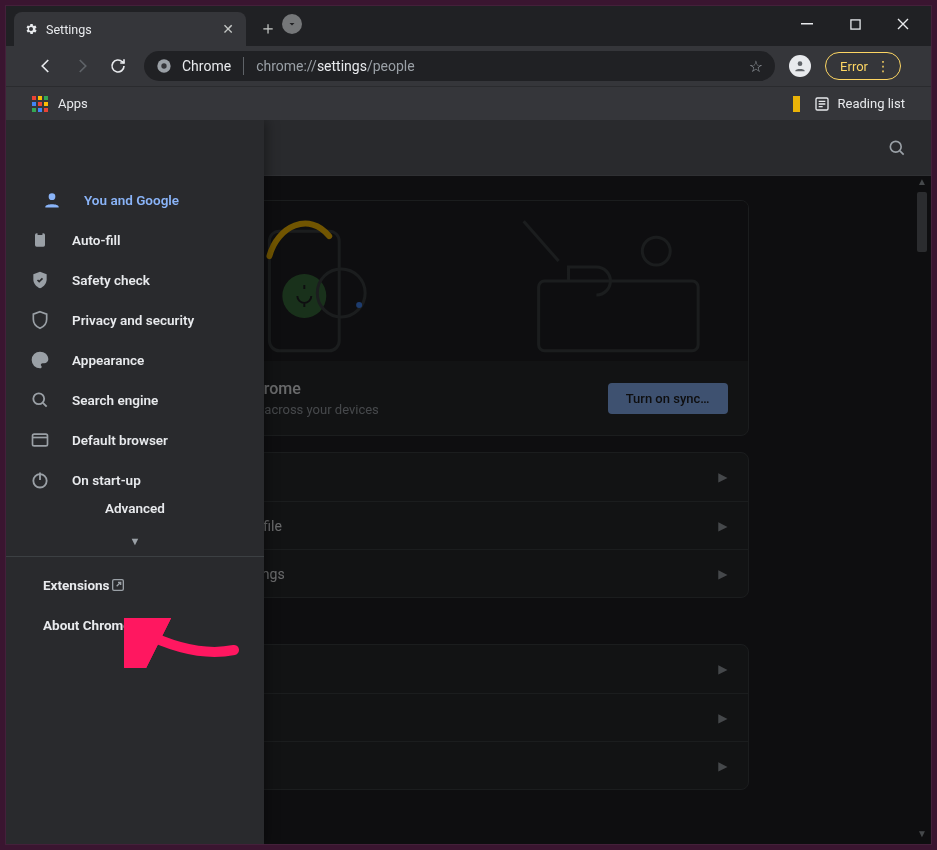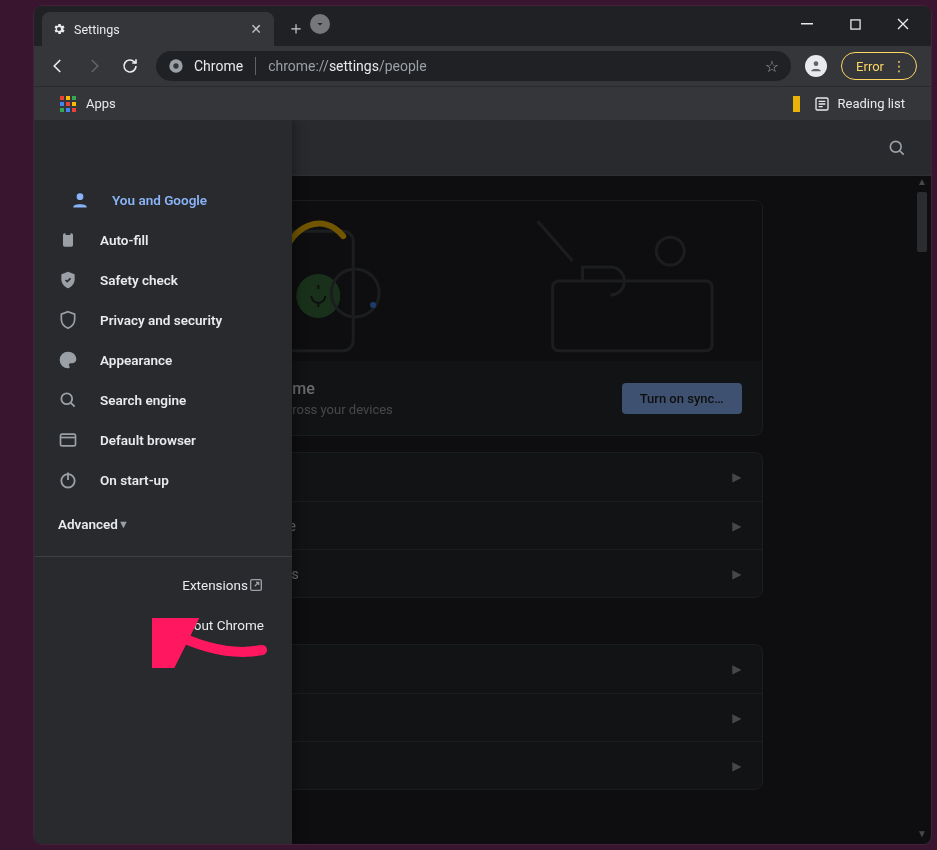--- a/index.html
+++ b/index.html
@@ -1,37 +1,36 @@
 <!DOCTYPE html>
 <html><head>
 <meta charset="utf-8">
 <style>
   * { box-sizing: border-box; margin: 0; padding: 0; font-family: "Segoe UI", Roboto, Arial, sans-serif; }
   body { width: 937px; height: 850px; background: #3a1530; overflow: hidden; position: relative; }
   .window {
     position: absolute; left: 6px; top: 6px; right: 6px; bottom: 6px;
-    background: #202124; border-radius: 8px; overflow: hidden; display: flex; flex-direction: column;
+    background: #202124; border-radius: 0; overflow: hidden; display: flex; flex-direction: column;
     box-shadow: 0 0 0 1px rgba(255,255,255,0.05);
-    margin-left: 28px;
   }
   
   .titlebar { height: 40px; background: #202124; display: flex; align-items: flex-start; }
   .tab {
     margin-left: 8px; margin-top: 6px; height: 34px; width: 232px;
     background: #35363a; border-radius: 8px 8px 0 0; display: flex; align-items: center;
     padding: 0 10px; color: #e8eaed; font-size: 12.5px; gap: 8px;
   }
   .tab .gear { width:14px; height:14px; }
   .tab .close { margin-left:auto; width:16px;height:16px; display:flex;align-items:center;justify-content:center; color:#c4c7c5; font-size:14px; cursor:pointer;}
   .newtab { width:28px;height:28px; margin-top:8px; margin-left:8px; display:flex;align-items:center;justify-content:center; color:#c4c7c5; font-size:18px; border-radius:50%; }
   .win-controls { margin-left:auto; display:flex; gap:4px; padding-right:6px; padding-top:2px;}
   .win-btn { width:44px; height:32px; display:flex; align-items:center; justify-content:center; color:#e8eaed;}
   .chevbadge { width:20px;height:20px; margin-right:10px; margin-top:8px; border-radius:50%; background:#757779; display:flex;align-items:center;justify-content:center;}
   
-  .toolbar { height: 40px; background: #35363a; display:flex; align-items:center; padding:0 8px; gap:4px; }
+  .toolbar { height: 40px; background: #35363a; display:flex; align-items:center; padding:0 24px; gap:4px; }
   .nav-btn { width:32px;height:32px; display:flex;align-items:center;justify-content:center; color:#c4c7c5; border-radius:50%;}
   .nav-btn.disabled { color:#5f6368; }
   .omnibox { flex:1; height:30px; background:#202124; border-radius:15px; display:flex; align-items:center; padding:0 12px; gap:10px; color:#9aa0a6; font-size:14px; margin:0 6px;}
   .omni-seg { color:#e8eaed; }
   .omni-dim { color:#9aa0a6; }
   .omni-sep { width:1px; height:18px; background:#5f6368; margin:0 2px;}
   .omnibox .star { margin-left:auto; color:#9aa0a6; font-size:16px;}
   .profile-dot { width:22px;height:22px; border-radius:50%; background:#e8eaed; display:flex;align-items:center;justify-content:center; margin:0 4px;}
   .error-chip { height:28px; border:1px solid #fdd663; color:#fdd663; border-radius:14px; padding:0 10px 0 14px; font-size:13px; display:flex; align-items:center; gap:8px; margin:0 6px;}
   .error-more { color:#fdd663; font-size:14px; line-height:0;}
@@ -46,23 +45,23 @@
   .reading { margin-left:auto; display:flex; align-items:center; gap:8px; border-left:7px solid #eab308; padding-left:14px;}
   
   .content { flex:1; display:flex; background:#202124; position:relative; overflow:hidden;}
   .sidebar { width:258px; background:#292a2d; display:flex; flex-direction:column; color:#e8eaed; font-size:14px; padding-top:4px;}
   .app-header { height:56px; display:flex; align-items:center; padding:0 24px; font-size:16px; color:#e8eaed; background:#292a2d; position:absolute; left:0; right:0; top:0; z-index:3; border-bottom:1px solid rgba(255,255,255,0.03);}
   .app-header .srch { margin-left:auto; color:#9aa0a6;}
   .side-inner { margin-top:56px; overflow:auto;}
   .side-item { height:40px; display:flex; align-items:center; padding:0 24px; gap:22px; font-size:13.5px; font-weight:600; color:#e8eaed; cursor:pointer;}
   .side-item.active { color:#8ab4f8;padding-left:36px; }
   .side-item .ic { width:20px; display:flex; justify-content:center; color:inherit;}
-  .side-section { height:48px; display:flex; align-items:center; padding:0 24px; font-size:13.5px; font-weight:600; }
+  .side-section { height:48px; display:flex; align-items:center; padding:0 24px; font-size:13.5px; font-weight:600; justify-content:space-between;flex-direction:column;}
   .side-divider { height:1px; background:#3c4043; margin:8px 0;}
-  .side-plain { height:40px; display:flex; align-items:center; padding:0 28px; font-size:13.5px; font-weight:400; justify-content:flex-end;}
+  .side-plain { height:40px; display:flex; align-items:center; padding:0 37px; font-size:13.5px; font-weight:700; justify-content:flex-start;}
   
   .main { flex:1; margin-top:56px; overflow:auto; position:relative;}
   .main-inner { width:680px; margin:0 auto; padding:24px 0 60px 0; position:relative; left:-60px;}
   .promo-card { background:#292a2d; border-radius:8px; overflow:hidden; border:1px solid #3c4043; margin-bottom:16px;}
   .promo-ill { height:160px; background:#202124; position:relative; overflow:hidden;}
   .promo-body { display:flex; align-items:center; padding:18px 20px; gap:20px;}
   .promo-text h3 { color:#e8eaed; font-size:16px; font-weight:500; margin-bottom:4px;}
   .promo-text p { color:#9aa0a6; font-size:13px;}
   .sync-btn { margin-left:auto; background:#8ab4f8; color:#202124; font-size:13px; font-weight:500; padding:8px 18px; border-radius:4px; border:none;}
   .row-card { background:#292a2d; border:1px solid #3c4043; border-radius:8px; margin-bottom:16px; overflow:hidden;}

